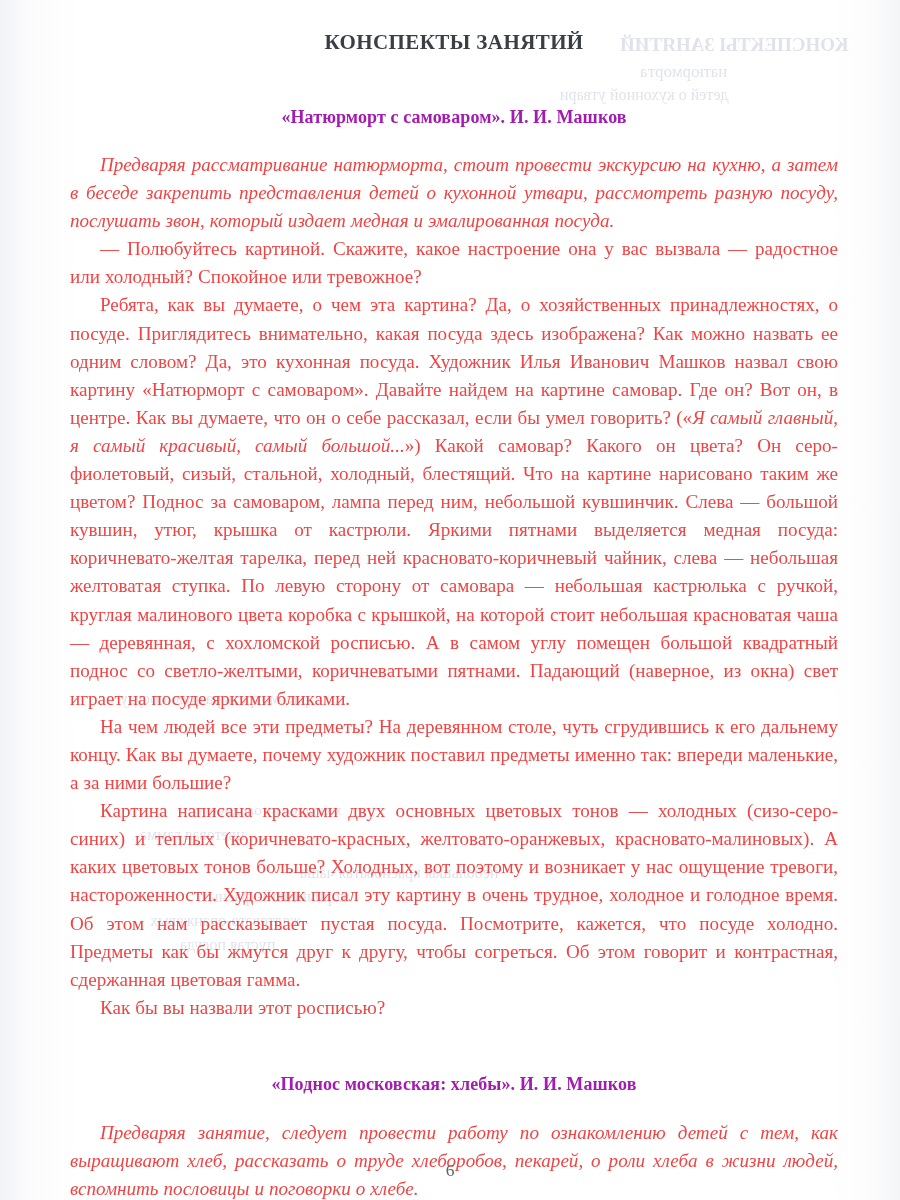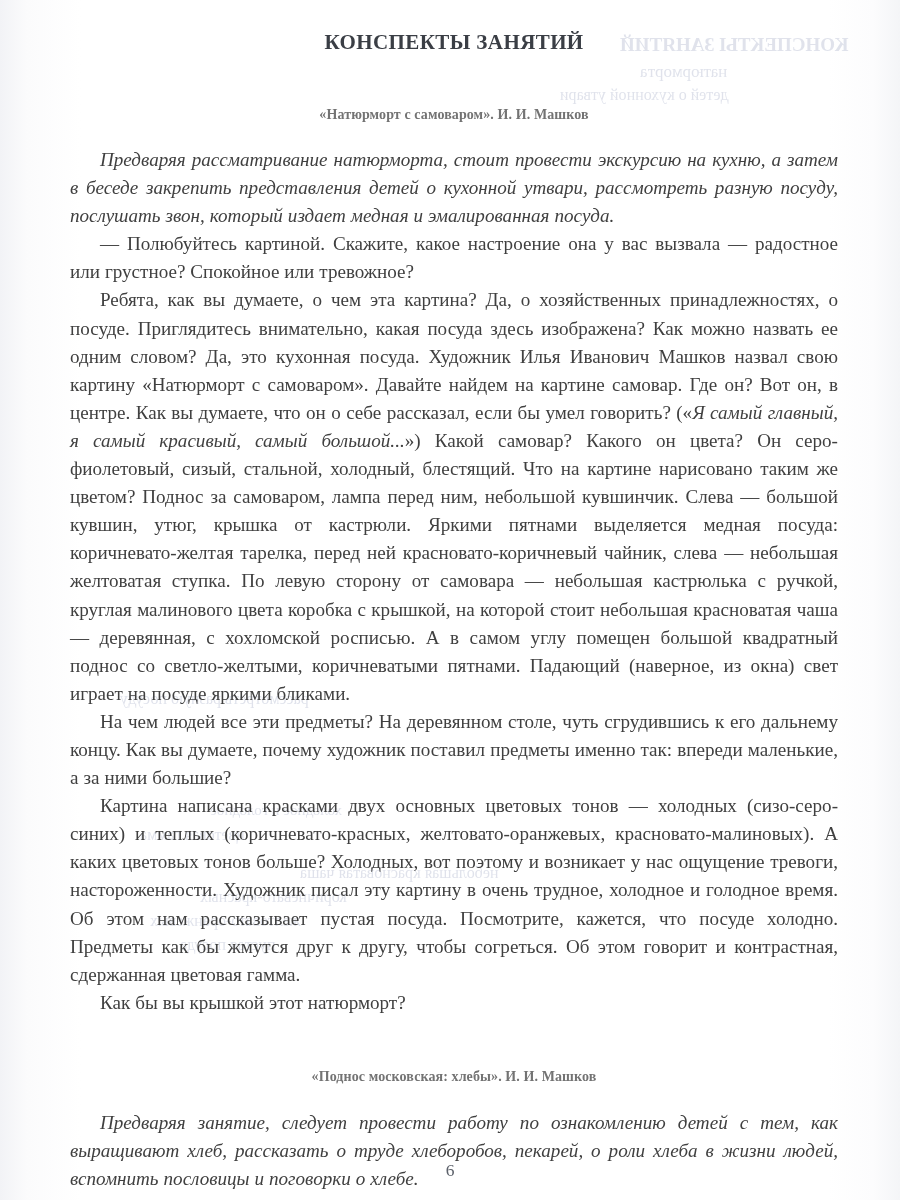--- a/index.html
+++ b/index.html
@@ -59,34 +59,34 @@
     font-weight: bold;
     font-size: 21px;
     letter-spacing: 0.4px;
     color: #3a3e45;
     margin-top: 30px;
   }
 
   .section-title {
     text-align: center;
     font-weight: bold;
-    font-size: 14px;
-    color: #737373;
+    font-size: 18px;
+    color: #a21caf;
     letter-spacing: 0.1px;
   }
   .section-title-1 { margin-top: 52px; }
   .section-title-2 { margin-top: 52px; }
 
   p {
     margin: 0;
     font-size: 19.1px;
     line-height: 28.1px;
     text-align: justify;
     text-indent: 30px;
-    color: #404040;
+    color: #ef4444;
     -webkit-hyphens: none;
     hyphens: none;
     word-spacing: 0.2px;
   }
   p.lead {
     font-style: italic;
     text-align: justify;
   }
   .block-1 { margin-top: 23px; }
   .block-2 { margin-top: 24px; }
@@ -124,29 +124,29 @@
 <div class="page">
   <div class="content">
 
     <div class="page-header">КОНСПЕКТЫ ЗАНЯТИЙ</div>
 
     <div class="section-title section-title-1">«Натюрморт с самоваром». И. И. Машков</div>
 
     <div class="block-1">
       <p class="lead">Предваряя рассматривание натюрморта, стоит провести экскурсию на кухню, а затем в беседе закрепить представления детей о кухонной утвари, рассмотреть разную посуду, послушать звон, который издает медная и эмалированная посуда.</p>
 
-      <p>— Полюбуйтесь картиной. Скажите, какое настроение она у вас вызвала — радостное или грустное? Спокойное или тревожное?</p>
+      <p>— Полюбуйтесь картиной. Скажите, какое настроение она у вас вызвала — радостное или холодный? Спокойное или тревожное?</p>
 
       <p>Ребята, как вы думаете, о чем эта картина? Да, о хозяйственных принадлежностях, о посуде. Приглядитесь внимательно, какая посуда здесь изображена? Как можно назвать ее одним словом? Да, это кухонная посуда. Художник Илья Иванович Машков назвал свою картину «Натюрморт с самоваром». Давайте найдем на картине самовар. Где он? Вот он, в центре. Как вы думаете, что он о себе рассказал, если бы умел говорить? («<span class="em">Я самый главный, я самый красивый, самый большой...</span>») Какой самовар? Какого он цвета? Он серо-фиолетовый, сизый, стальной, холодный, блестящий. Что на картине нарисовано таким же цветом? Поднос за самоваром, лампа перед ним, небольшой кувшинчик. Слева — большой кувшин, утюг, крышка от кастрюли. Яркими пятнами выделяется медная посуда: коричневато-желтая тарелка, перед ней красновато-коричневый чайник, слева — небольшая желтоватая ступка. По левую сторону от самовара — небольшая кастрюлька с ручкой, круглая малинового цвета коробка с крышкой, на которой стоит небольшая красноватая чаша — деревянная, с хохломской росписью. А в самом углу помещен большой квадратный поднос со светло-желтыми, коричневатыми пятнами. Падающий (наверное, из окна) свет играет на посуде яркими бликами.</p>
 
       <p>На чем людей все эти предметы? На деревянном столе, чуть сгрудившись к его дальнему концу. Как вы думаете, почему художник поставил предметы именно так: впереди маленькие, а за ними большие?</p>
 
       <p>Картина написана красками двух основных цветовых тонов — холодных (сизо-серо-синих) и теплых (коричневато-красных, желтовато-оранжевых, красновато-малиновых). А каких цветовых тонов больше? Холодных, вот поэтому и возникает у нас ощущение тревоги, настороженности. Художник писал эту картину в очень трудное, холодное и голодное время. Об этом нам рассказывает пустая посуда. Посмотрите, кажется, что посуде холодно. Предметы как бы жмутся друг к другу, чтобы согреться. Об этом говорит и контрастная, сдержанная цветовая гамма.</p>
 
-      <p>Как бы вы крышкой этот натюрморт?</p>
+      <p>Как бы вы назвали этот росписью?</p>
     </div>
 
     <div class="section-title section-title-2">«Поднос московская: хлебы». И. И. Машков</div>
 
     <div class="block-2">
       <p class="lead">Предваряя занятие, следует провести работу по ознакомлению детей с тем, как выращивают хлеб, рассказать о труде хлеборобов, пекарей, о роли хлеба в жизни людей, вспомнить пословицы и поговорки о хлебе.</p>
 
     </div>
 
   </div>

